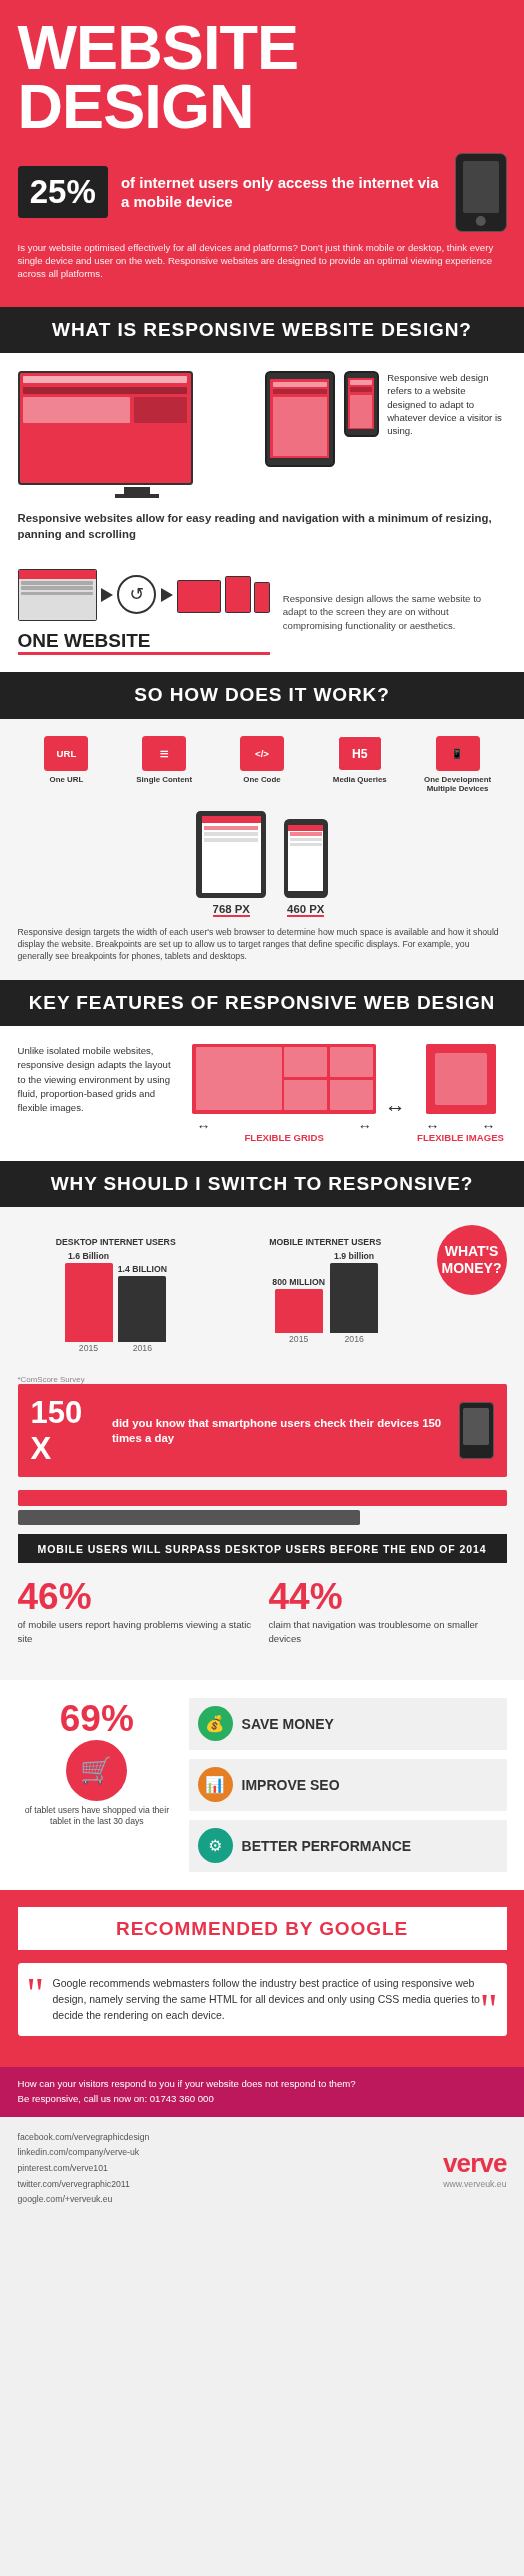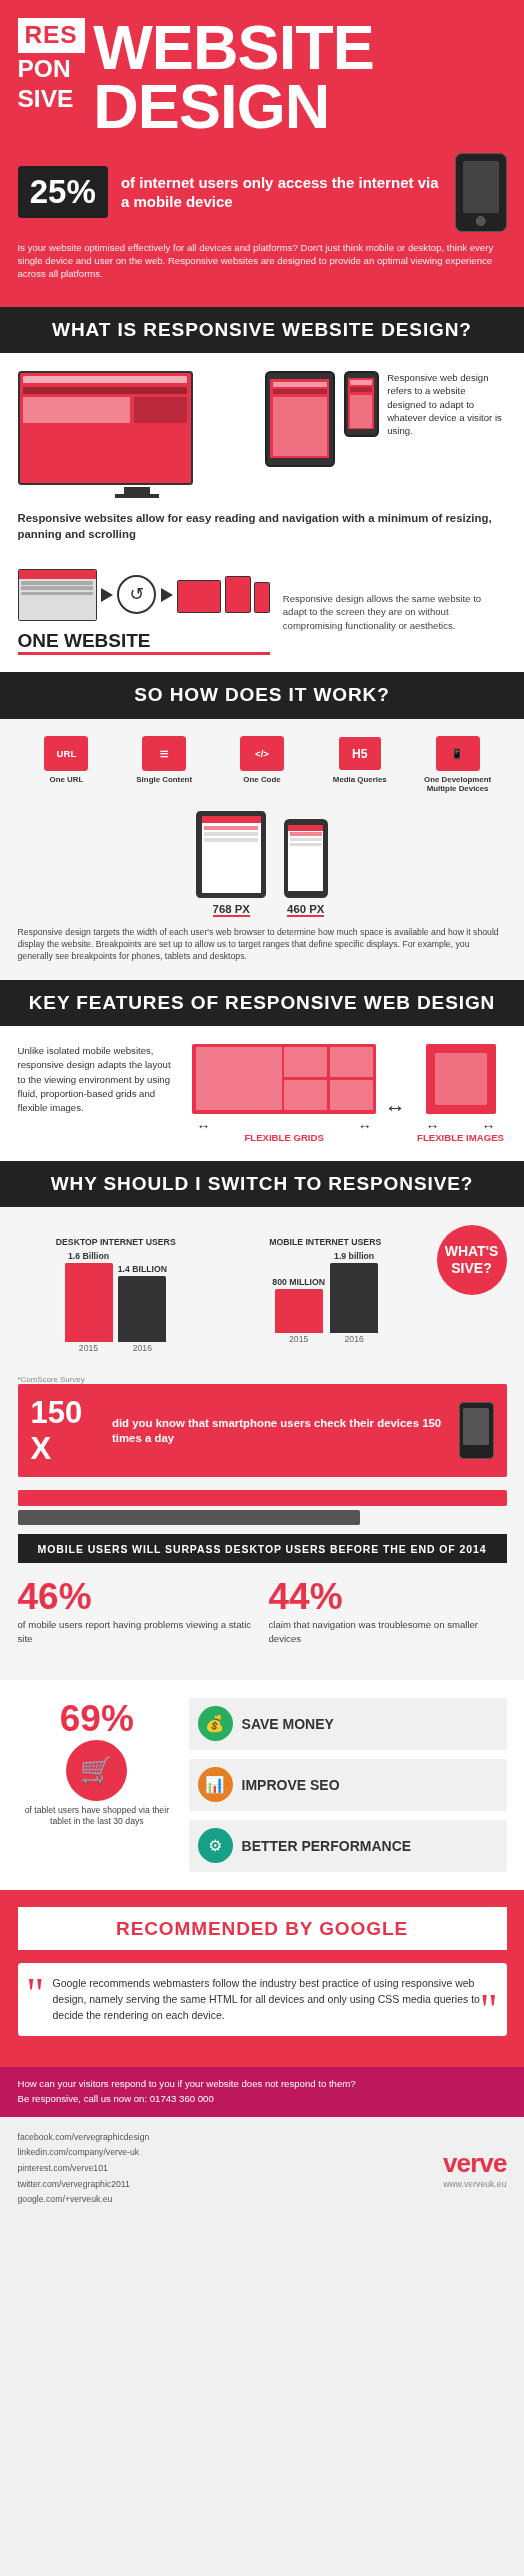--- a/index.html
+++ b/index.html
@@ -597,29 +597,20 @@
       flex-direction: column;
       align-items: center;
       gap: 2.6px;
     }
   </style>
 </head>
 <body>
 
 <div class="hero">
   <div class="hero-title-row">
-    <div style="display:flex;flex-direction:column;align-items:flex-start;gap:0">
-      <div class="res-box">
-        <span>RES</span>
-      </div>
-      <div style="display:flex;flex-direction:column;line-height:1.1;margin-top:1.7px;">
-        <span class="res-sive" style="color:white;font-size:24.5px;font-weight:900;">PON</span>
-        <span class="res-sive" style="color:white;font-size:24.5px;font-weight:900;">SIVE</span>
-      </div>
-    </div>
     <div style="display:flex;flex-direction:column;">
       <span class="hero-big-title">WEBSITE</span>
       <span class="hero-big-title">DESIGN</span>
     </div>
   </div>
   <div class="hero-stat-row">
     <div class="hero-percent">25%</div>
     <div class="hero-stat-text">of internet users only access the internet via a mobile device</div>
     <div class="phone-icon-hero"></div>
   </div>
@@ -844,21 +835,21 @@
         </div>
         <div class="bar-item">
           <span class="bar-val" style="font-size:8.7px;">1.9 billion</span>
           <div class="bar-fill dark" style="height:70px;"></div>
           <span class="bar-year">2016</span>
         </div>
       </div>
     </div>
 
     <div style="display:flex;flex-direction:column;align-items:center;justify-content:center;">
-      <div class="whats-next">WHAT'S SIVE?</div>
+      <div class="whats-next">WHAT'S MONEY?</div>
     </div>
   </div>
   <div class="comScore">*ComScore Survey</div>
 
   <div class="times-row">
     <span class="times-number">150 X</span>
     <span class="times-text">did you know that smartphone users check their devices 150 times a day</span>
 
     <div style="width:35px;height:57px;background:#222;border-radius:4.4px;border:1.7px solid #555;position:relative;flex-shrink:0;">
       <div style="position:absolute;top:4.4px;left:3.5px;right:3.5px;bottom:13px;background:#555;border-radius:1.7px;"></div>

